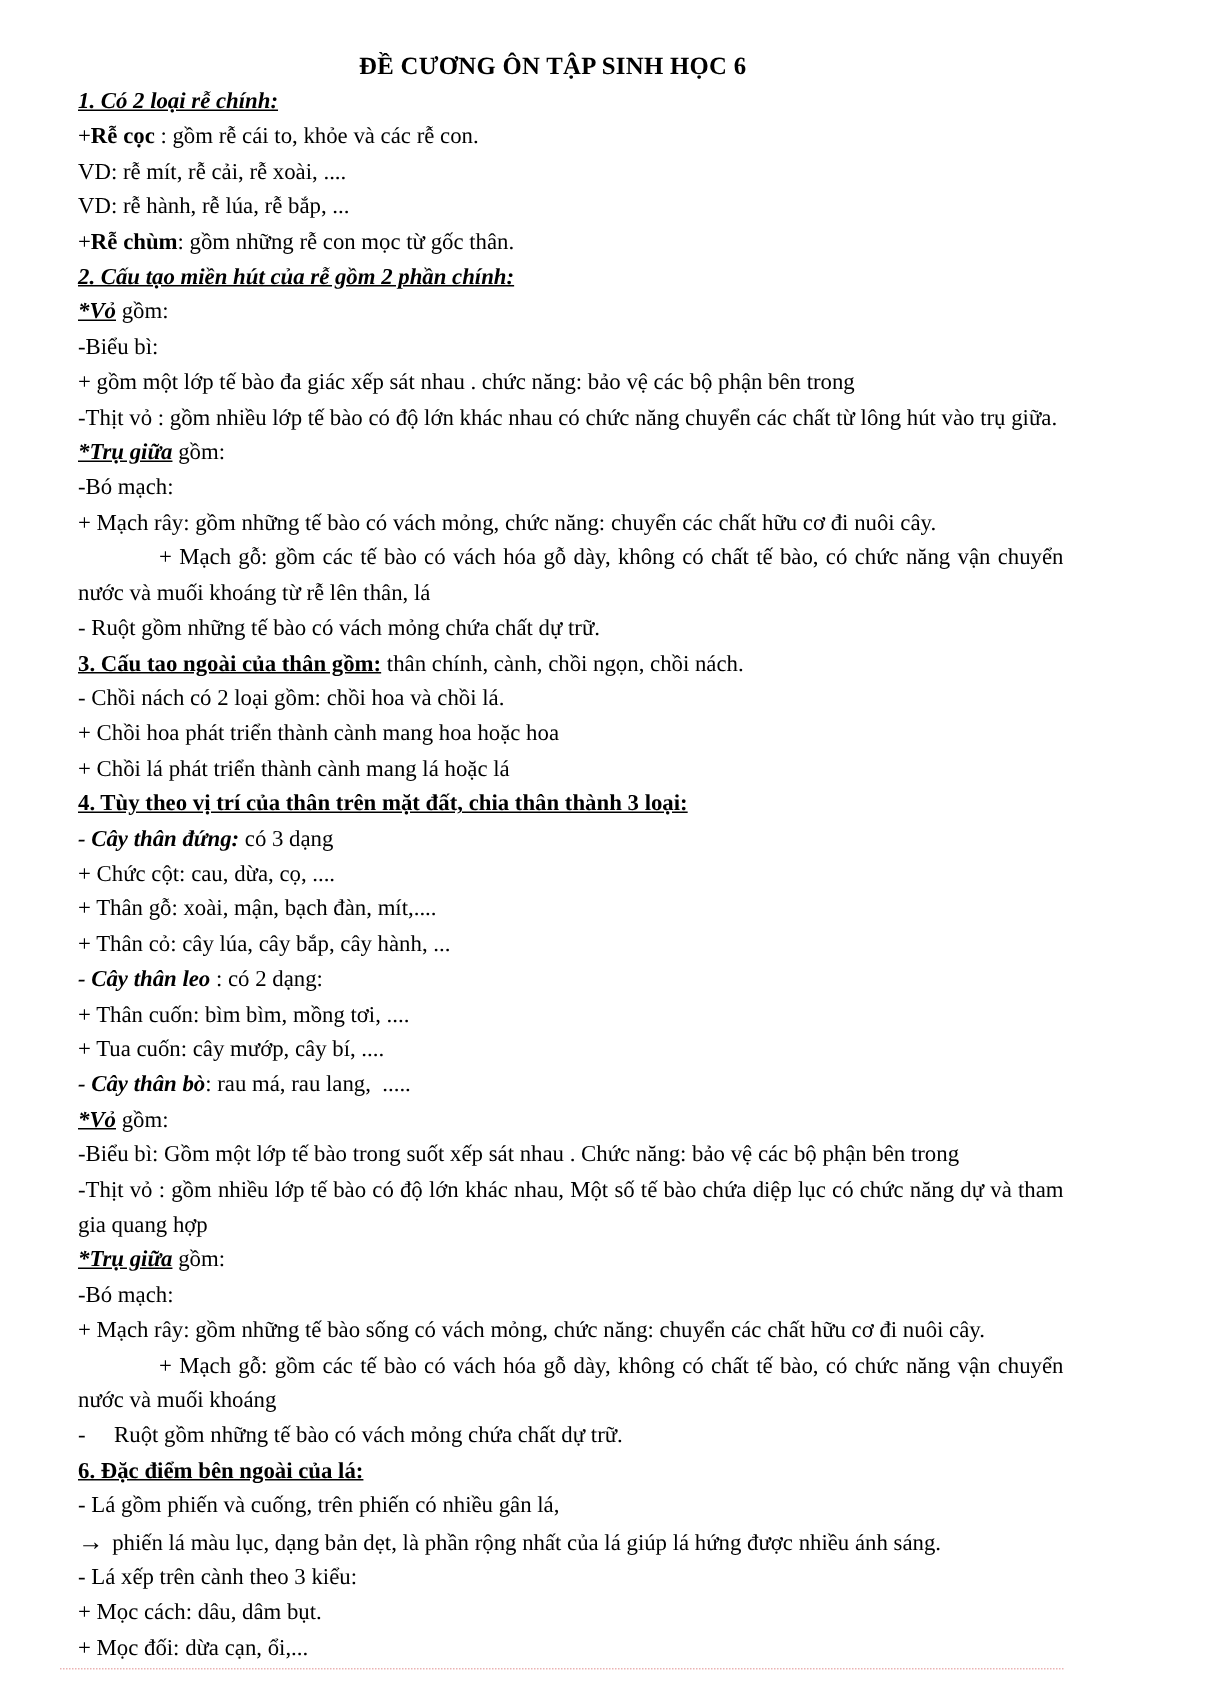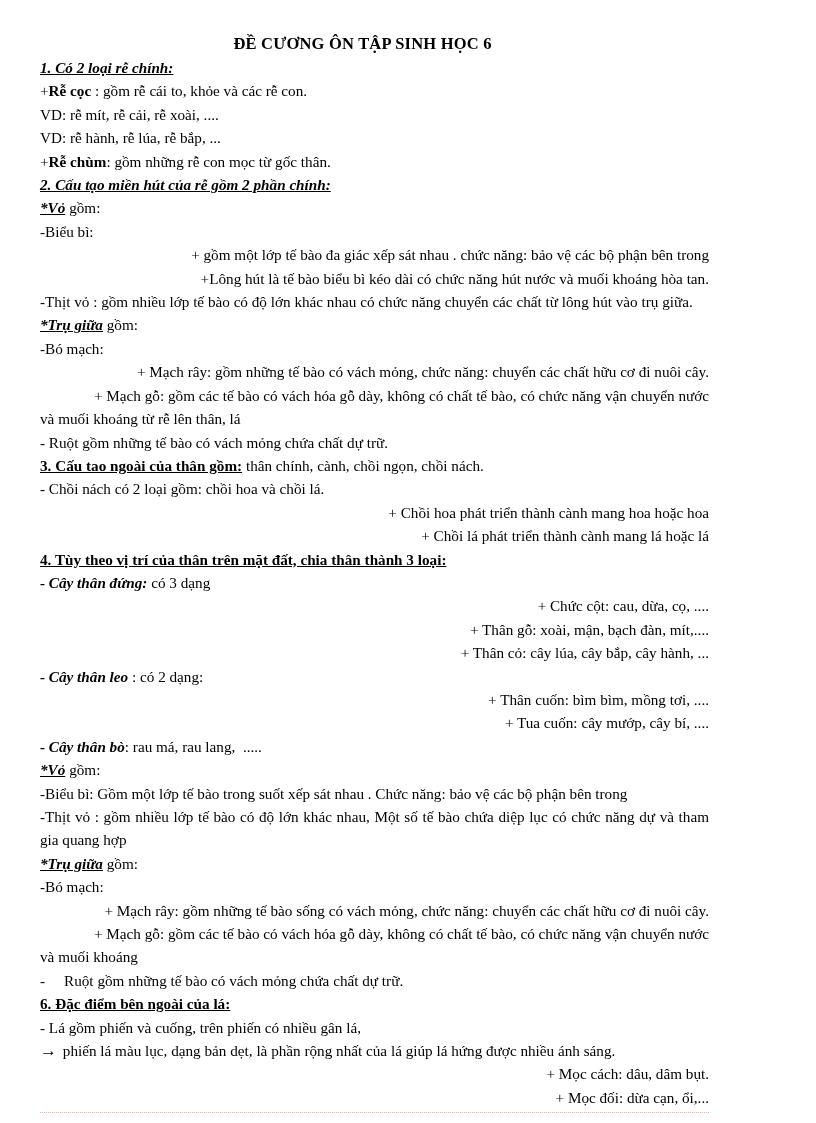--- a/index.html
+++ b/index.html
@@ -18,21 +18,21 @@
     -webkit-font-smoothing: none;
   }
 
   .page {
     position: absolute;
     left: 0;
     top: 0;
     width: 733px;
     height: 1123px;
     box-sizing: border-box;
-    padding: 34px 24px 0 40px;
+    padding: 34px 24px 0 52px;
   }
 
   .doc-title {
     text-align: center;
     font-size: 16.5px;
     line-height: 20px;
     letter-spacing: 0.2px;
     margin: 0 0 2px 0;
     padding-right: 24px;
     white-space: nowrap;
@@ -47,21 +47,21 @@
     margin: 0;
     padding: 0;
     font-size: 15.2px;
     line-height: 23.4px;
     white-space: pre-wrap;
   }
 
   
   .ind-0 { margin-left: 0; }
   .ind-1 { margin-left: 14px; font-family: Liberation Serif, serif; }
-  .ind-2 { margin-left: 50px; text-align: right; }
+  .ind-2 { margin-left: 50px; }
   .ind-2b { margin-left: 54px; }
 
   
   .hd-bi {            
     font-weight: bold;
     font-style: italic;
     text-decoration: underline;
   }
   .hd-b {             
     font-weight: bold;
@@ -109,21 +109,20 @@
     <p class="l ind-0">VD: rễ hành, rễ lúa, rễ bắp, ...</p>
 
     <p class="l ind-0"><span>+</span><span class="b">Rễ chùm</span><span>: gồm những rễ con mọc từ gốc thân.</span></p>
 
     <p class="l ind-0"><span class="hd-bi">2. Cấu tạo miền hút của rễ gồm 2 phần chính:</span></p>
 
     <p class="l ind-0"><span class="hd-bi">*Vỏ</span><span> gồm:</span></p>
 
     <p class="l ind-0">-Biểu bì:</p>
     <p class="l ind-2">+ gồm một lớp tế bào đa giác xếp sát nhau . chức năng: bảo vệ các bộ phận bên trong</p>
-    <p class="l ind-2">+Lông hút là tế bào biểu bì kéo dài có chức năng hút nước và muối khoáng hòa tan.</p>
     <p class="l ind-0">-Thịt vỏ : gồm nhiều lớp tế bào có độ lớn khác nhau có chức năng chuyển các chất từ lông hút vào trụ giữa.</p>
 
     <p class="l ind-0"><span class="hd-bi">*Trụ giữa</span><span> gồm:</span></p>
 
     <p class="l ind-0">-Bó mạch:</p>
     <p class="l ind-2">+ Mạch rây: gồm những tế bào có vách mỏng, chức năng: chuyển các chất hữu cơ đi nuôi cây.</p>
     <p class="l ind-2b just" style="margin-left:0; text-indent:54px;">+ Mạch gỗ: gồm các tế bào có vách hóa gỗ dày, không có chất tế bào, có chức năng vận chuyển nước và muối khoáng từ rễ lên thân, lá</p>
     <p class="l ind-0">- Ruột gồm những tế bào có vách mỏng chứa chất dự trữ.</p>
 
     <p class="l ind-0"><span class="hd-b">3. Cấu tao ngoài của thân gồm:</span><span> thân chính, cành, chồi ngọn, chồi nách.</span></p>
@@ -157,19 +156,20 @@
     <p class="l ind-2">+ Mạch rây: gồm những tế bào sống có vách mỏng, chức năng: chuyển các chất hữu cơ đi nuôi cây.</p>
     <p class="l just" style="margin-left:0; text-indent:54px;">+ Mạch gỗ: gồm các tế bào có vách hóa gỗ dày, không có chất tế bào, có chức năng vận chuyển nước và muối khoáng</p>
     <p class="l ind-1">-     Ruột gồm những tế bào có vách mỏng chứa chất dự trữ.</p>
 
     <p class="l ind-0"><span class="hd-b">6. Đặc điểm bên ngoài của lá:</span></p>
 
     <p class="l ind-0">- Lá gồm phiến và cuống, trên phiến có nhiều gân lá,</p>
 
     <p class="l ind-0"><span class="arrow">→</span><span> phiến lá màu lục, dạng bản dẹt, là phần rộng nhất của lá giúp lá hứng được nhiều ánh sáng.</span></p>
 
+    <p class="l ind-0">- Lá xếp trên cành theo 3 kiểu:</p>
     <p class="l ind-2">+ Mọc cách: dâu, dâm bụt.</p>
     <p class="l ind-2">+ Mọc đối: dừa cạn, ổi,...</p>
 
   </div>
 
   <div class="page-rule"></div>
 </div>
 
 </body></html>

